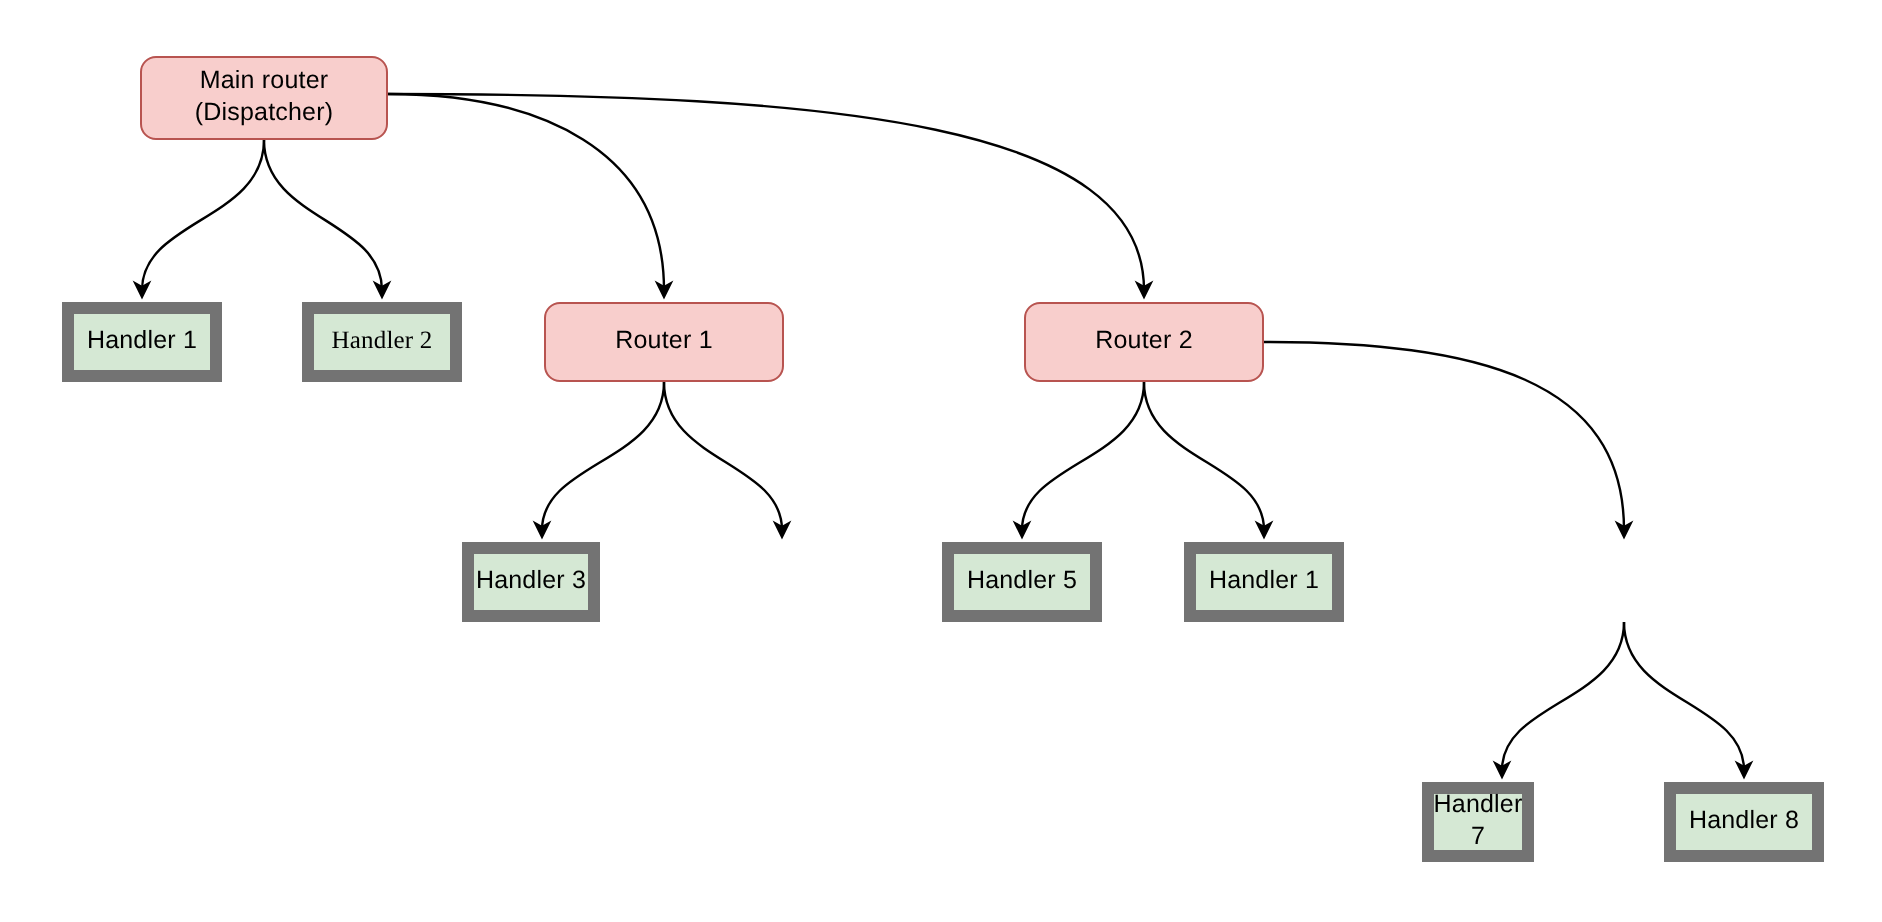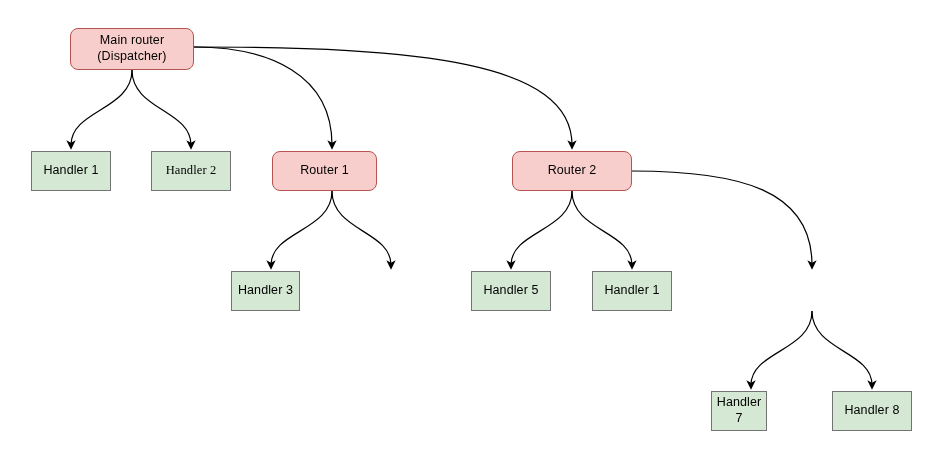--- a/index.html
+++ b/index.html
@@ -39,21 +39,21 @@
     white-space: pre-line;
   }
   .node-router {
     background: #f8cecc;
     border: 1px solid #b85450;
     border-radius: 8px;
     text-align: center;
   }
   .node-handler {
     background: #d5e8d4;
-    border: 1px solid #737373;
+    border: 6px solid #737373;
     border-radius: 0px;
   }
   .node-label {
     display: block;
     white-space: pre-line;
   }
 </style>
 </head>
 <body>
 
@@ -86,21 +86,21 @@
   </div>
 
   <div class="node node-handler" style="left: 31px; top: 151px; width: 80px; height: 40px;">
     <span class="node-label">Handler 1</span>
   </div>
 
   <div class="node node-handler" style="left: 151px; top: 151px; width: 80px; height: 40px; font-family: Liberation Serif, serif;">
     <span class="node-label">Handler 2</span>
   </div>
 
-  <div class="node node-router" style="left: 272px; top: 151px; width: 105px; height: 40px;">
+  <div class="node node-router" style="left: 272px; top: 151px; width: 120px; height: 40px;">
     <span class="node-label">Router 1</span>
   </div>
 
   <div class="node node-router" style="left: 512px; top: 151px; width: 120px; height: 40px;">
     <span class="node-label">Router 2</span>
   </div>
 
   <div class="node node-handler" style="left: 231px; top: 271px; width: 69px; height: 40px;">
     <span class="node-label">Handler 3</span>
   </div>

